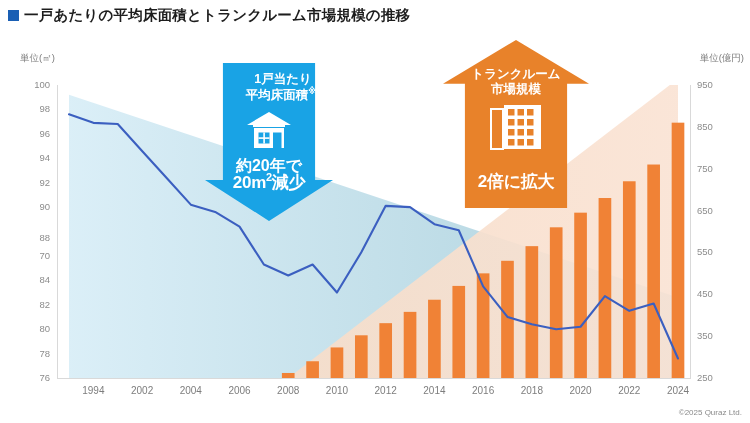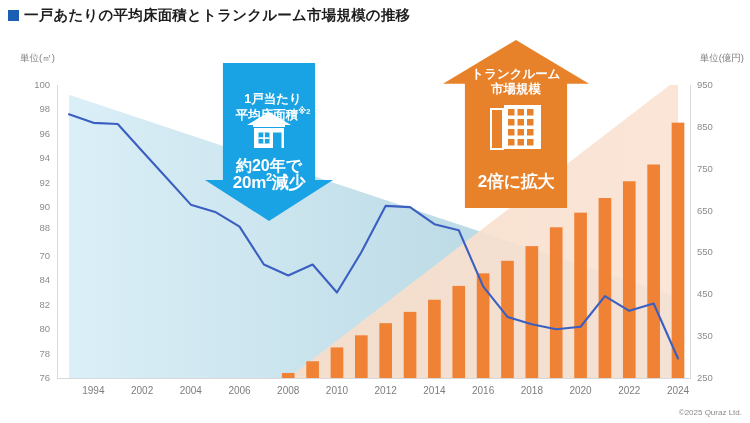--- a/index.html
+++ b/index.html
@@ -67,21 +67,21 @@
   
   #callout-blue{
     left:205px;top:63px;width:128px;height:158px;
   }
   #callout-blue .shape{
     position:absolute;left:0;top:0;width:128px;height:158px;
     background:#19a3e5;
     clip-path:polygon(14% 0%,86% 0%,86% 74%,100% 74%,50% 100%,0% 74%,14% 74%);
   }
   #callout-blue .ctitle{
-    position:absolute;left:4px;top:9px;width:128px;font-size:12.5px;margin-top:20px;
+    position:absolute;left:14px;top:9px;width:128px;font-size:12.5px;
   }
   #callout-blue .sup{font-size:8px;vertical-align:super;}
   #callout-blue .icon-wrap{
     position:absolute;left:0;top:47px;width:128px;text-align:center;
   }
   #callout-blue .l1{
     position:absolute;left:0;top:93px;width:128px;font-size:16px;font-weight:bold;
   }
   #callout-blue .l2{
     position:absolute;left:0;top:108px;width:128px;font-size:17px;font-weight:bold;
@@ -172,21 +172,21 @@
       </svg>
   </div>
 
   <div id="ticklayer">
       <div class="ytick" style="left: 16px; top: 80px;">100</div>
       <div class="ytick" style="left: 16px; top: 104.417px;">98</div>
       <div class="ytick" style="left: 16px; top: 128.833px;">96</div>
       <div class="ytick" style="left: 16px; top: 153.25px;">94</div>
       <div class="ytick" style="left: 16px; top: 177.667px;">92</div>
       <div class="ytick" style="left: 16px; top: 202.083px;">90</div>
-      <div class="ytick" style="left: 16px; top: 223px;">88</div>
+      <div class="ytick" style="left: 16px; top: 233px;">88</div>
       <div class="ytick" style="left: 16px; top: 250.917px;">70</div>
       <div class="ytick" style="left: 16px; top: 275.333px;">84</div>
       <div class="ytick" style="left: 16px; top: 299.75px;">82</div>
       <div class="ytick" style="left: 16px; top: 324.167px;">80</div>
       <div class="ytick" style="left: 16px; top: 348.583px;">78</div>
       <div class="ytick" style="left: 16px; top: 373px;">76</div>
       <div class="ytick right" style="left: 697px; top: 80px;">950</div>
       <div class="ytick right" style="left: 697px; top: 121.857px;">850</div>
       <div class="ytick right" style="left: 697px; top: 163.714px;">750</div>
       <div class="ytick right" style="left: 697px; top: 205.571px;">650</div>

